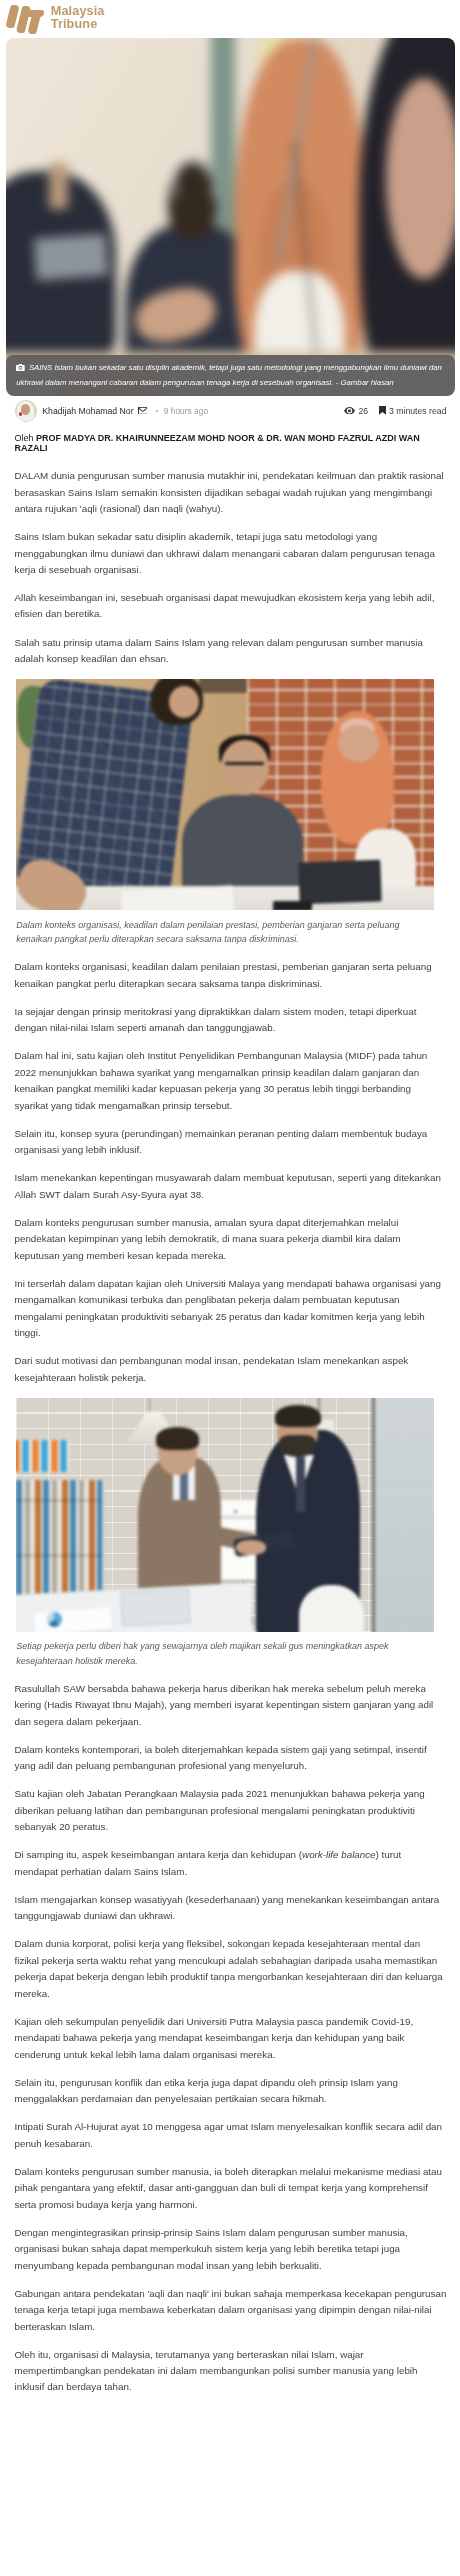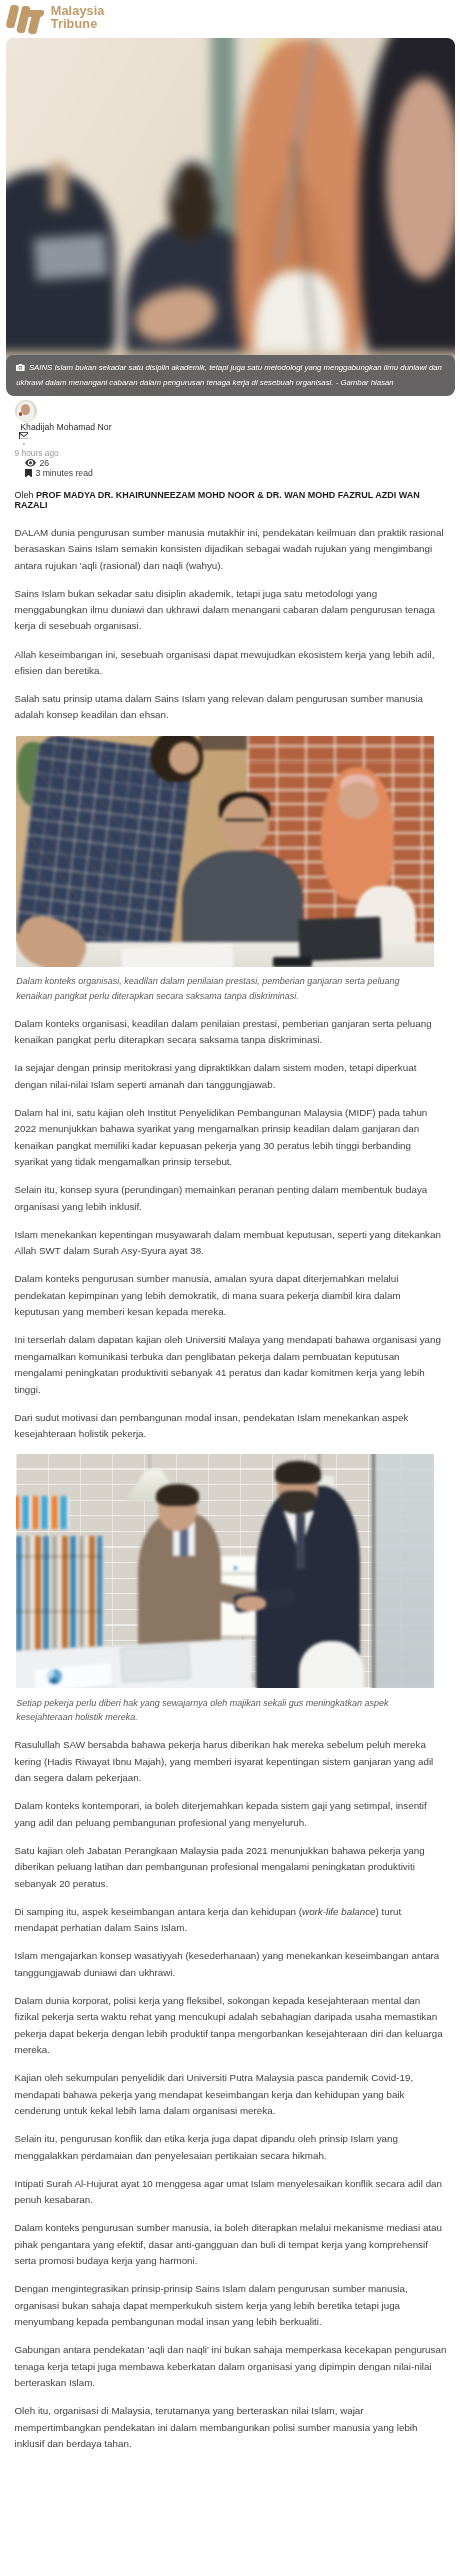--- a/index.html
+++ b/index.html
@@ -54,21 +54,21 @@
   .hero-caption { position: absolute; left: 0; right: 0; bottom: 0; background: rgba(92,92,94,.92);
     color: #fff; font-size: 7.8px; line-height: 1.95; padding: 5.2px 10.4px 5.8px 10.4px;
     border-radius: 7px 7px 8px 8px; }
   .cam { display: inline-block; vertical-align: -1.2px; margin-right: 4px; }
 
   
   .article-wrap { padding: 0 14.5px; }
   h1.title { margin: 15px 0 8px 0; max-width: 370px; font-size: 22px; line-height: 1.38;
     color: #23242e; font-weight: 700; letter-spacing: -0.1px; }
 
-  .author-row { display: flex; margin: 3.5px 0 11.6px 0; flex-direction: column; }
+  .author-row { display: flex; align-items: center; margin: 3.5px 0 11.6px 0; }
   .avatar { width: 22px; height: 22px; border-radius: 50%; background: #ded7cb; position: relative; overflow: hidden; flex: 0 0 22px; cursor: pointer; }
   .av-hijab { position: absolute; left: 2.3px; top: 1.7px; width: 17.4px; height: 19.7px; background: #f3f1ec; border-radius: 50% 50% 30% 30%; }
   .av-face { position: absolute; left: 6.4px; top: 4.6px; width: 9.3px; height: 11px; background: #c89a7e; border-radius: 50%; }
   .av-dot { position: absolute; left: 4px; top: 12.7px; width: 3.5px; height: 3.5px; background: #b0433a; border-radius: 50%; }
   .author-name { margin-left: 5.8px; font-size: 8.7px; color: #2a2a2a; cursor: pointer; }
   .env { margin-left: 4px; display: inline-flex; cursor: pointer; }
   .meta-sep { margin: 0 5.8px 0 8px; color: #b5b5b5; font-size: 7.5px; }
   .posted { color: #9a9a9a; font-size: 8.4px; }
   .row-spacer { flex: 1; }
   .stat { display: inline-flex; align-items: center; gap: 3.5px; font-size: 8.7px; color: #3c3c3c; margin-left: 10.4px; }
@@ -290,21 +290,21 @@
       <figcaption>Dalam konteks organisasi, keadilan dalam penilaian prestasi, pemberian ganjaran serta peluang kenaikan pangkat perlu diterapkan secara saksama tanpa diskriminasi.</figcaption>
     </figure>
 
     <div>
         <p class="body-para"><span>Dalam konteks organisasi, keadilan dalam penilaian prestasi, pemberian ganjaran serta peluang kenaikan pangkat perlu diterapkan secara saksama tanpa diskriminasi.</span></p>
         <p class="body-para"><span>Ia sejajar dengan prinsip meritokrasi yang dipraktikkan dalam sistem moden, tetapi diperkuat dengan nilai-nilai Islam seperti amanah dan tanggungjawab.</span></p>
         <p class="body-para"><span>Dalam hal ini, satu kajian oleh Institut Penyelidikan Pembangunan Malaysia (MIDF) pada tahun 2022 menunjukkan bahawa syarikat yang mengamalkan prinsip keadilan dalam ganjaran dan kenaikan pangkat memiliki kadar kepuasan pekerja yang 30 peratus lebih tinggi berbanding syarikat yang tidak mengamalkan prinsip tersebut.</span></p>
         <p class="body-para"><span>Selain itu, konsep syura (perundingan) memainkan peranan penting dalam membentuk budaya organisasi yang lebih inklusif.</span></p>
         <p class="body-para"><span>Islam menekankan kepentingan musyawarah dalam membuat keputusan, seperti yang ditekankan Allah SWT dalam Surah Asy-Syura ayat 38.</span></p>
         <p class="body-para"><span>Dalam konteks pengurusan sumber manusia, amalan syura dapat diterjemahkan melalui pendekatan kepimpinan yang lebih demokratik, di mana suara pekerja diambil kira dalam keputusan yang memberi kesan kepada mereka.</span></p>
-        <p class="body-para"><span>Ini terserlah dalam dapatan kajian oleh Universiti Malaya yang mendapati bahawa organisasi yang mengamalkan komunikasi terbuka dan penglibatan pekerja dalam pembuatan keputusan mengalami peningkatan produktiviti sebanyak 41 peratus dan kadar komitmen kerja yang lebih tinggi.</span></p>
+        <p class="body-para"><span>Ini terserlah dalam dapatan kajian oleh Universiti Malaya yang mendapati bahawa organisasi yang mengamalkan komunikasi terbuka dan penglibatan pekerja dalam pembuatan keputusan mengalami peningkatan produktiviti sebanyak 25 peratus dan kadar komitmen kerja yang lebih tinggi.</span></p>
         <p class="body-para"><span>Dari sudut motivasi dan pembangunan modal insan, pendekatan Islam menekankan aspek kesejahteraan holistik pekerja.</span></p>
       </div>
 
     <figure class="inline-figure">
       <div class="scene scene2">
         <div class="scene-blur">
           <div class="s s2-glass"></div>
           <div class="s s2-glassline"></div>
           <div class="s s2-cord1"></div>
           <div class="s s2-lamp1"></div>

